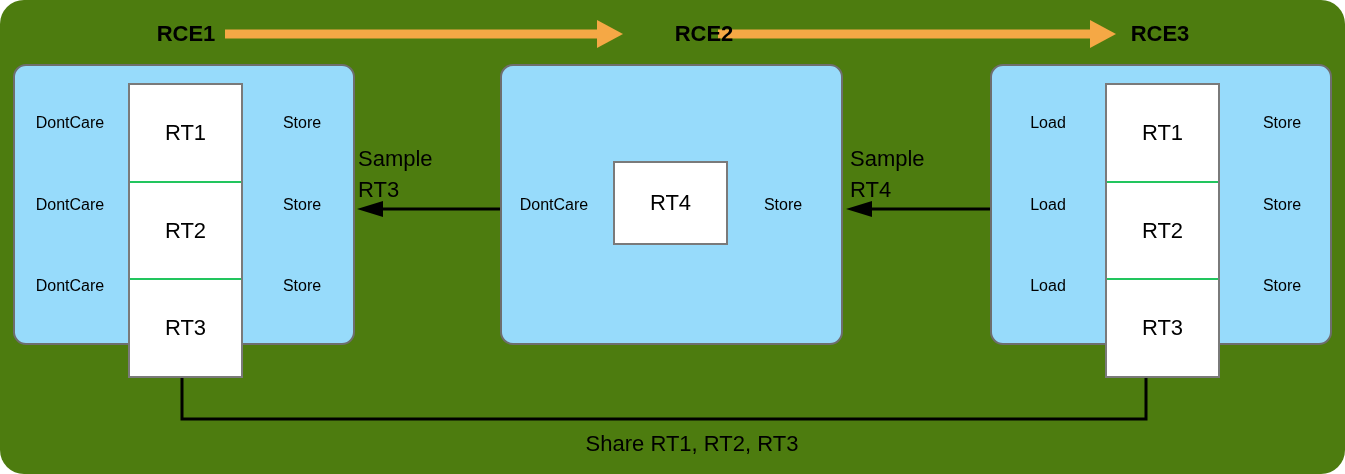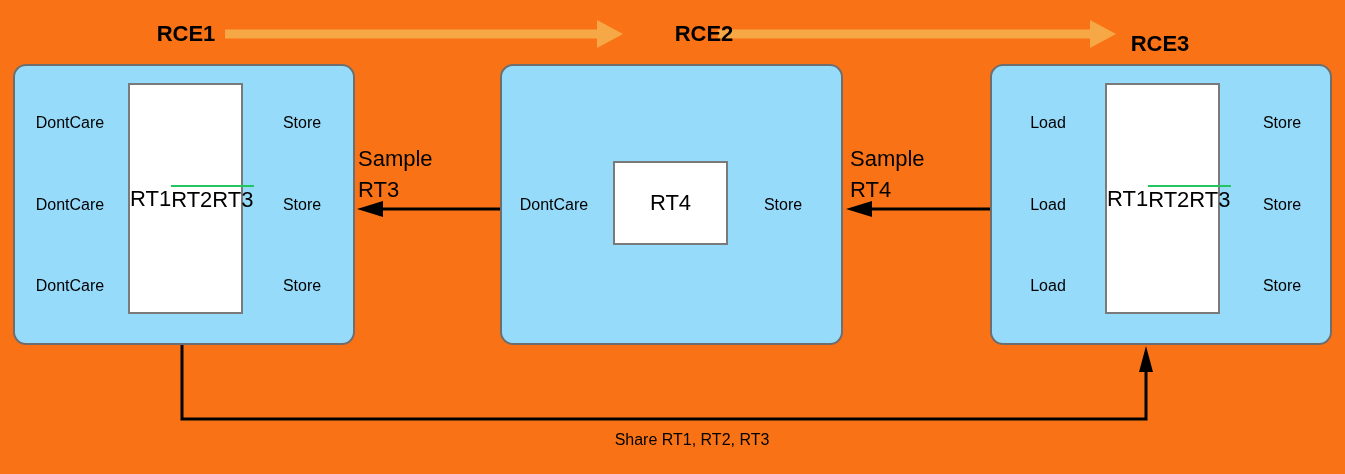--- a/index.html
+++ b/index.html
@@ -1,23 +1,24 @@
 <!DOCTYPE html>
 <html><head>
 <meta charset="utf-8">
 <style>
   html, body { margin: 0; padding: 0; background: #ffffff; }
   .stage {
     position: relative;
     width: 1345px;
     height: 474px;
-    background: #f97316;
+    background: #4d7c0f;
     font-family: "Liberation Sans", "DejaVu Sans", sans-serif;
     color: #000000;
     overflow: hidden;
+    border-radius: 24px;
   }
   .arrows-layer { position: absolute; left: 0; top: 0; }
   .stage-title {
     position: absolute;
     top: 21px;
     width: 110px;
     text-align: center;
     font-size: 22px;
     font-weight: bold;
     line-height: 26px;
@@ -28,26 +29,26 @@
     height: 281px;
     background: #97DBFB;
     border: 2px solid #6E6E6E;
     border-radius: 13px;
     box-sizing: border-box;
   }
   .rt-column {
     position: absolute;
     top: 83px;
     width: 115px;
-    height: 231px;
+    height: 295px;
     background: #ffffff;
     border: 2px solid #7A7A7A;
     box-sizing: border-box;
     display: flex;
-    align-items: center;
+    flex-direction: column;
   }
   .rt-cell {
     flex: 1;
     display: flex;
     align-items: center;
     justify-content: center;
     font-size: 22px;
   }
   .rt-cell + .rt-cell { border-top: 2px solid #22c55e; }
   .rt-single {
@@ -80,21 +81,21 @@
     font-size: 22px;
     line-height: 31px;
     white-space: nowrap;
   }
   .share-label {
     position: absolute;
     left: 542px;
     top: 431px;
     width: 300px;
     text-align: center;
-    font-size: 16px;
+    font-size: 22px;
     white-space: nowrap;
   }
 </style>
 </head>
 <body>
 
 <div class="stage">
 
   <svg class="arrows-layer" width="1345" height="474" viewBox="0 0 1345 474">
 
@@ -119,21 +120,21 @@
     </g>
 
     <g>
       <polyline points="182,345 182,419 1146,419 1146,370" fill="none" stroke="#000000" stroke-width="3"></polyline>
       <polygon points="1146,346 1139,372 1153,372" fill="#000000"></polygon>
     </g>
   </svg>
 
   <div class="stage-title" style="left:131px;">RCE1</div>
   <div class="stage-title" style="left:649px;">RCE2</div>
-  <div class="stage-title" style="left:1105px;margin-top:10px;">RCE3</div>
+  <div class="stage-title" style="left:1105px;">RCE3</div>
 
   <div class="encoder" style="left:13px; width:342px;"></div>
   <div class="action-label" style="left:16px; top:108px; width:108px;">DontCare</div>
   <div class="action-label" style="left:16px; top:190px; width:108px;">DontCare</div>
   <div class="action-label" style="left:16px; top:271px; width:108px;">DontCare</div>
   <div class="rt-column" style="left:128px;">
     <div class="rt-cell">RT1</div>
     <div class="rt-cell">RT2</div>
     <div class="rt-cell">RT3</div>
   </div>

